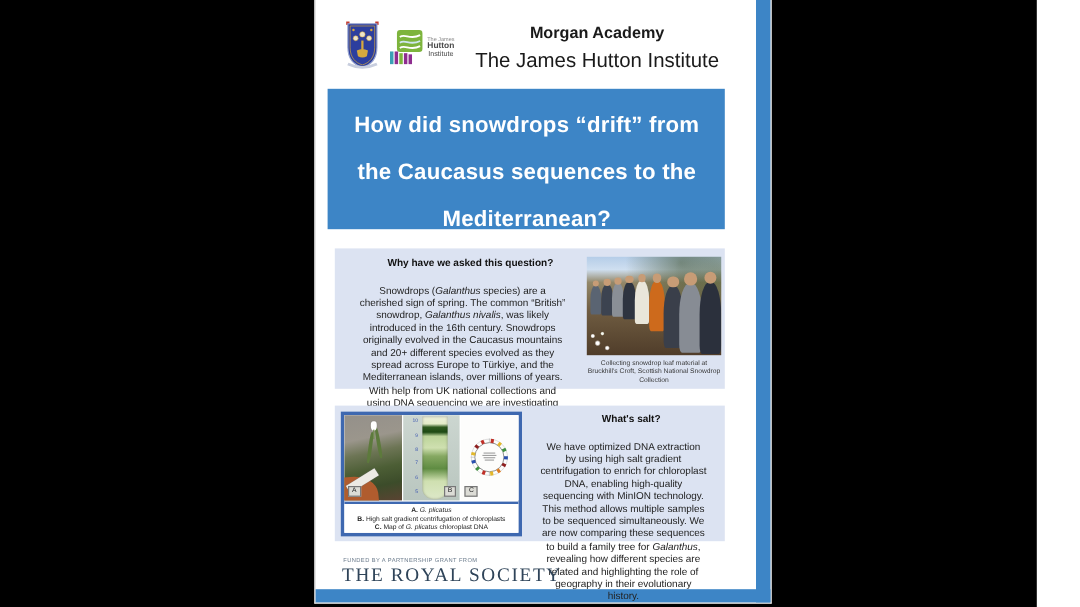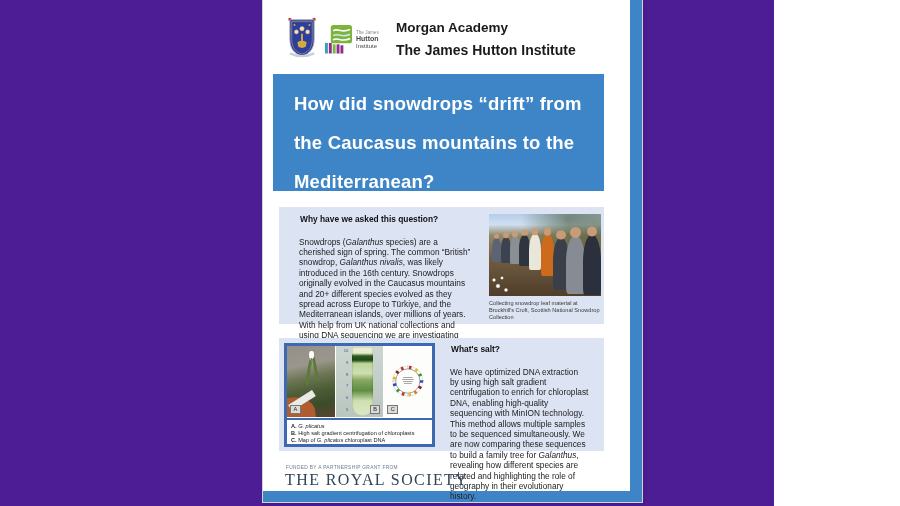--- a/index.html
+++ b/index.html
@@ -1,36 +1,36 @@
 <!DOCTYPE html>
 <html style="--accent: #3d85c6; --section-bg: #dce3f2; --panel-border: #3e68b0; --royal-text: #2f4459;"><head>
 <meta charset="utf-8">
 <style>
   html,body{margin:0;padding:0;background:#fff;}
-  .canvas{position:relative;width:774px;height:506px;background:#4c1d95;overflow:hidden;
-          font-family:"Liberation Sans",sans-serif;}
+  .canvas{position:relative;width:864px;height:506px;background:#000000;overflow:hidden;
+          font-family:"Liberation Sans",sans-serif;text-align:center;}
   
   .page{position:absolute;left:262px;top:0;width:381px;height:503px;background:#fff;
         border:1px solid #d4d4d4;border-top:none;box-sizing:border-box;
         box-shadow:1px 2px 3px rgba(0,0,0,.12);}
   .stripe-right{position:absolute;top:0;right:0;width:12px;height:100%;
         background:var(--accent,#3d85c6);}
   .stripe-bottom{position:absolute;bottom:0;left:0;width:100%;height:11px;
         background:var(--accent,#3d85c6);}
   
   .crest{position:absolute;left:23px;top:17px;width:32px;height:41px;}
   .hutton{position:absolute;left:62px;top:25px;display:flex;align-items:flex-start;}
   .hutton-mark{width:28px;height:29px;}
   .hutton-words{margin-left:3px;margin-top:5px;display:flex;flex-direction:column;color:#555;}
   .hutton-words .hw1{font-size:4.6px;color:#8a8a8a;line-height:5px;}
   .hutton-words .hw2{font-size:7px;font-weight:bold;color:#4a4a4a;line-height:7.5px;}
   .hutton-words .hw3{font-size:6px;color:#4a4a4a;line-height:6.5px;}
   .org-names{position:absolute;left:133px;top:20px;color:#1a1a1a;}
   .school{font-size:13.5px;font-weight:bold;line-height:15px;}
-  .institute{font-size:14px;line-height:15px;margin-top:8px;font-weight:bold;}
+  .institute{font-size:17px;line-height:15px;margin-top:8px;}
   
   .banner{position:absolute;left:10px;top:74px;width:331px;height:117px;
         background:var(--accent,#3d85c6);box-sizing:border-box;padding:10px 20px 0 21px;}
   .banner h1{margin:0;color:#fff;font-size:18.5px;font-weight:bold;line-height:39px;letter-spacing:.2px;}
   
   .panel{position:absolute;left:16px;width:325px;background:var(--section-bg,#dce3f2);}
   .sec1{top:207px;height:117px;}
   .sec2{top:338px;height:113px;}
   .sec-text h2{margin:0 0 1px 13px;font-size:8.4px;line-height:10.5px;color:#111;}
   .sec-text p{margin:12px;font-size:8.3px;line-height:10.4px;color:#222;}
@@ -128,21 +128,21 @@
         <span class="hw3">Institute</span>
       </div>
     </div>
 
     <div class="org-names">
       <div class="school">Morgan Academy</div>
       <div class="institute">The James Hutton Institute</div>
     </div>
 
     <div class="banner">
-      <h1>How did snowdrops “drift” from the Caucasus mountains to the Mediterranean?</h1>
+      <h1>How did snowdrops “drift” from the Caucasus sequences to the Mediterranean?</h1>
     </div>
 
     <section class="panel sec1">
       <div class="sec-text">
         <h2>Why have we asked this question?</h2>
         <p><span>Snowdrops (</span><i>Galanthus</i><span> species) are a cherished sign of spring. The common “British” snowdrop, </span><i>Galanthus nivalis</i><span>, was likely introduced in the 16th century. Snowdrops originally evolved in the Caucasus mountains and 20+ different species evolved as they spread across Europe to Türkiye, and the Mediterranean islands, over millions of years. With help from UK national collections and using DNA sequencing we are investigating how geography and evolution have shaped the history of this remarkable plant family.</span></p>
       </div>
       <figure class="group-photo">
         <span class="person" style="left:3px;bottom:34px;width:9px;height:24px;background:#5a6472;"></span>
         <span class="person" style="left:12px;bottom:33px;width:10px;height:26px;background:#3c4350;"></span>

